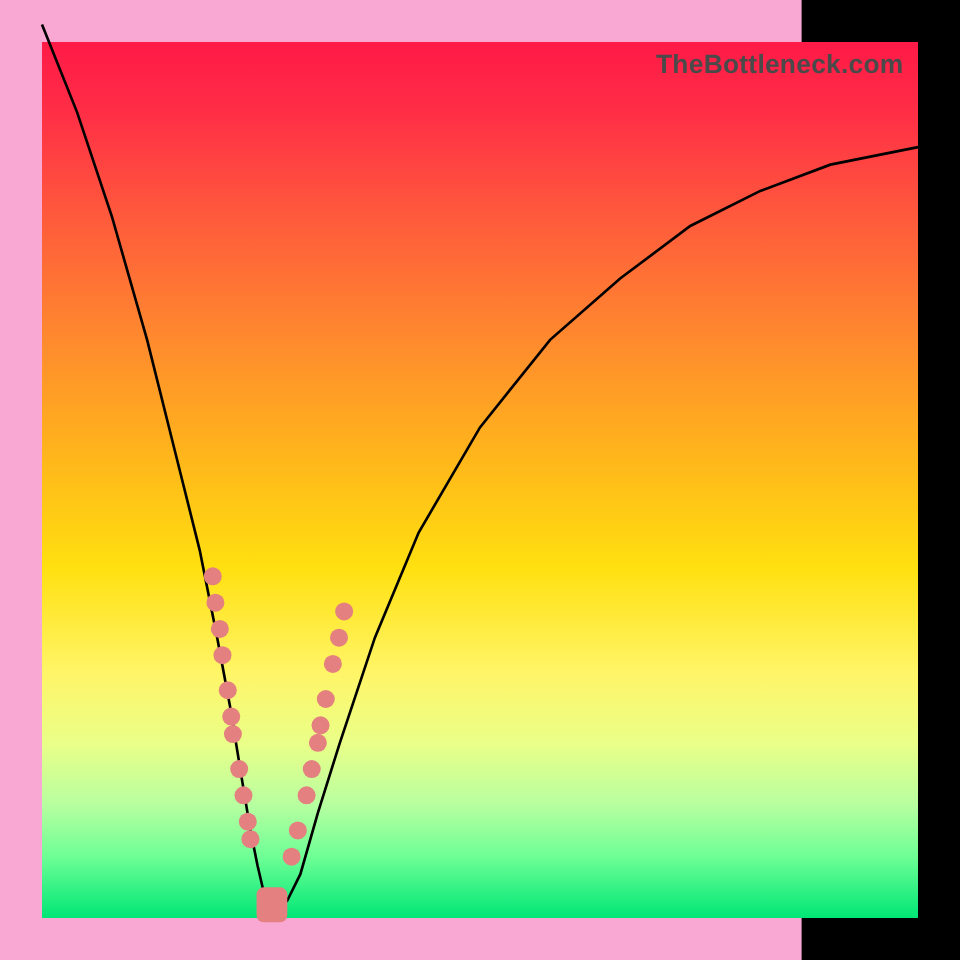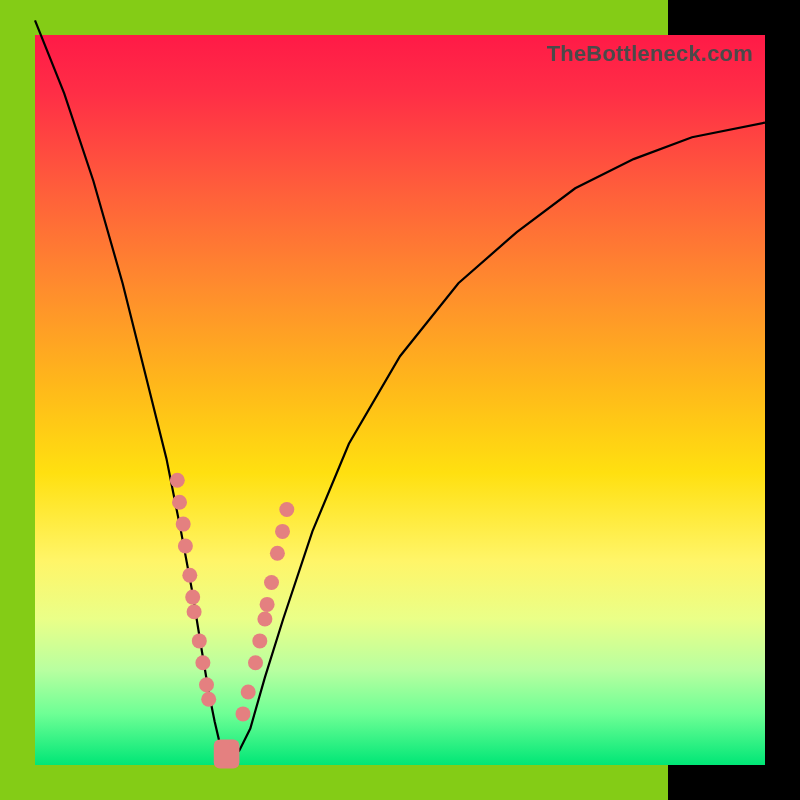--- a/index.html
+++ b/index.html
@@ -1,21 +1,21 @@
 <!DOCTYPE html>
 <html><head>
 <meta charset="utf-8">
 <style>
   * { margin: 0; padding: 0; box-sizing: border-box; }
   html, body { width: 800px; height: 800px; overflow: hidden; background: #000; }
   .frame {
     position: relative;
     width: 668px;
     height: 800px;
-    background: #84cc16;
+    background: #f9a8d4;
     padding-left: 48px;
   }
   .plot-area {
     position: absolute;
     left: 35px;
     top: 35px;
     width: 730px;
     height: 730px;
     background: linear-gradient(to bottom,
       #ff1a47 0%,

